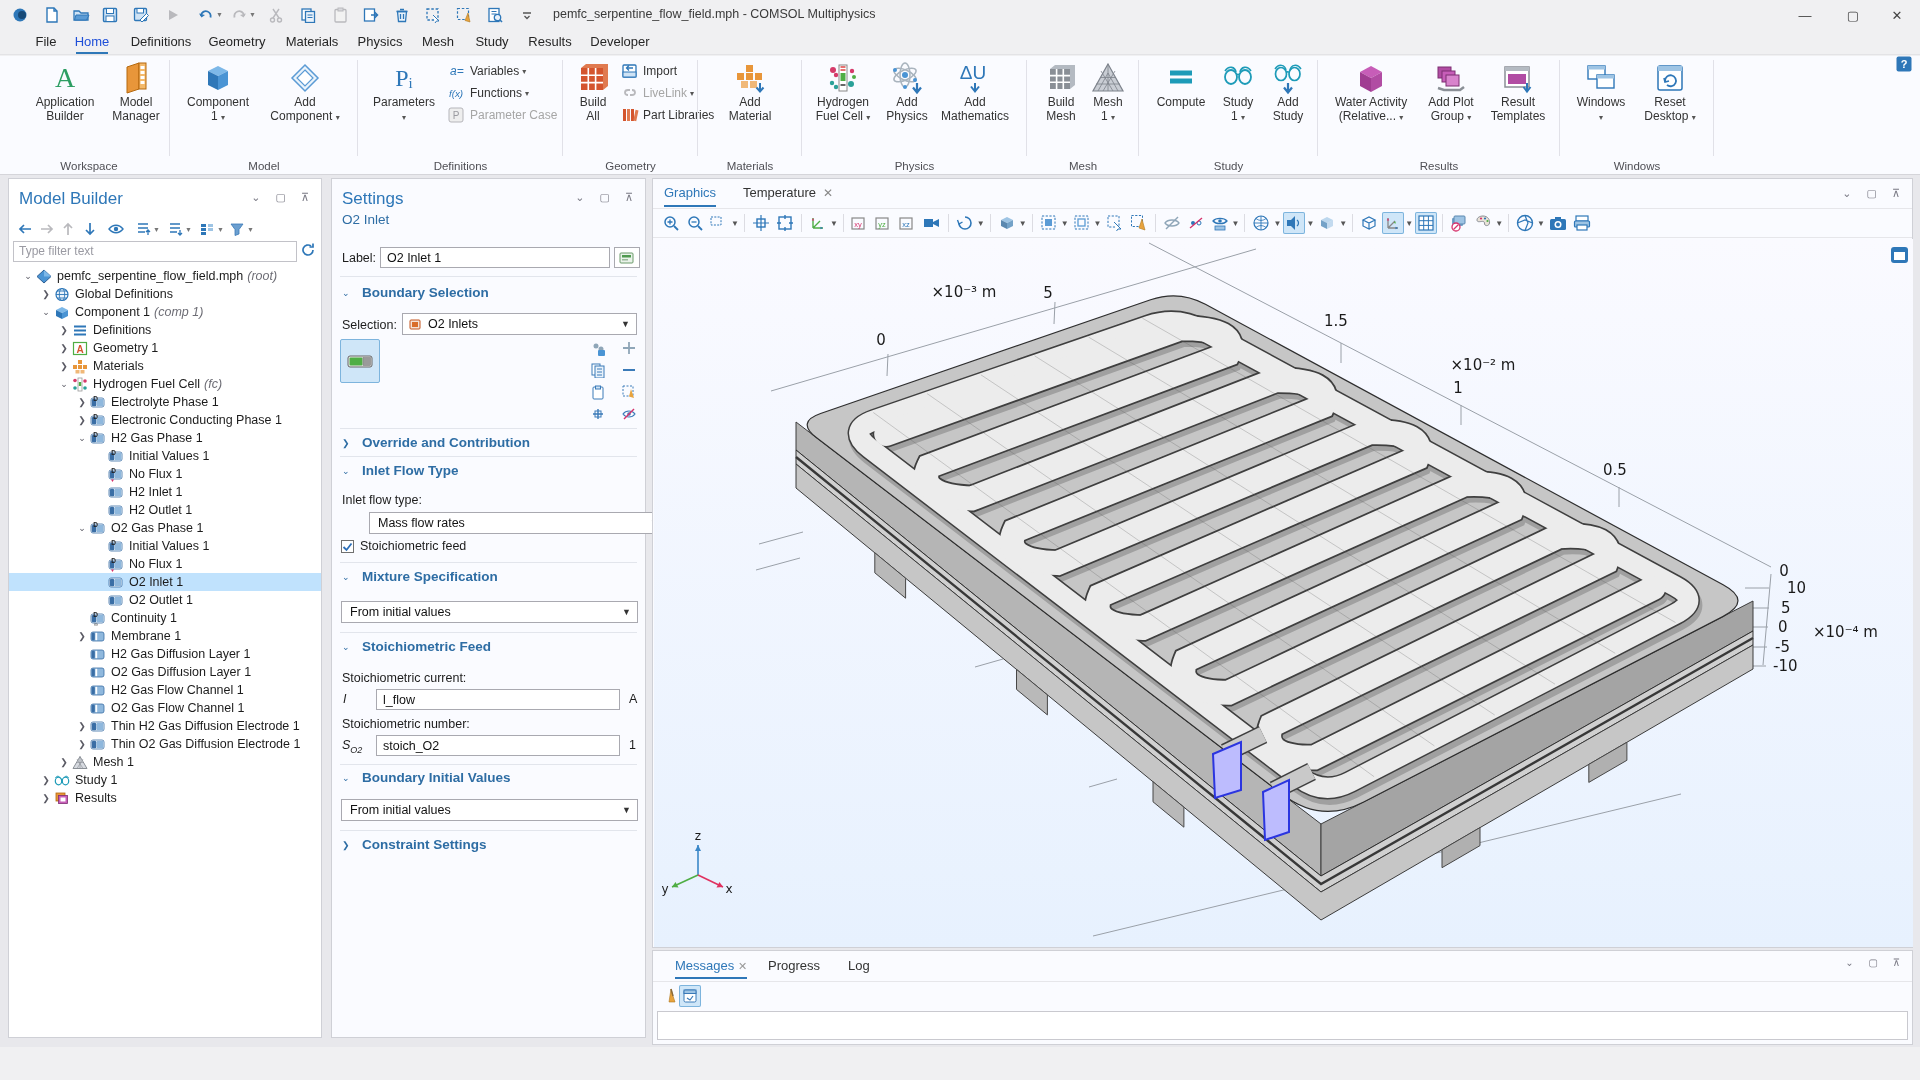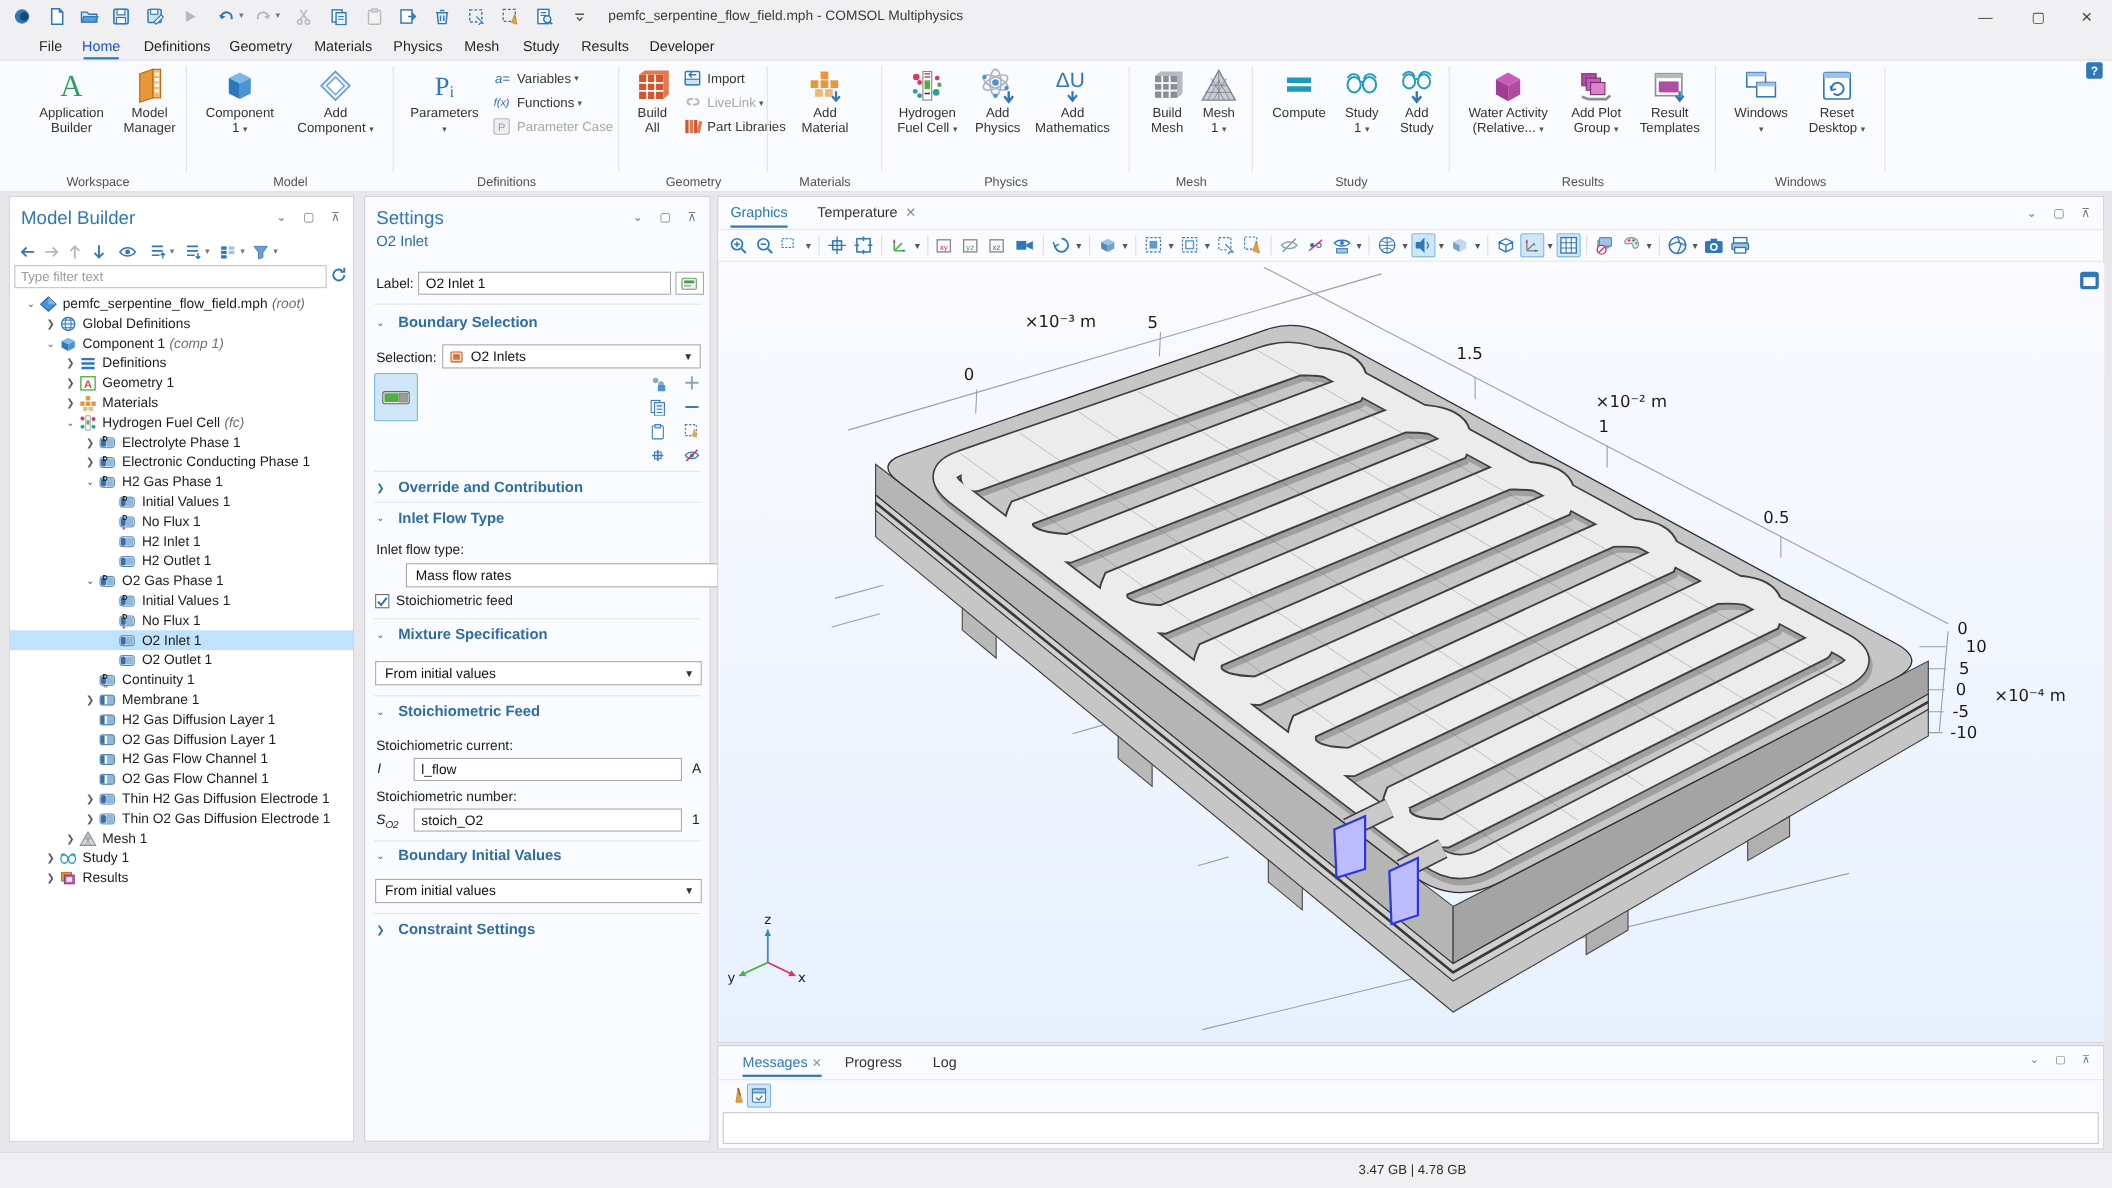--- a/index.html
+++ b/index.html
@@ -1486,16 +1486,13 @@
           <svg width="14" height="14">
             <rect x="1" y="1" width="12" height="12" rx="1.5" fill="#fff" stroke="#3a7ab8"></rect>
             <rect x="1" y="1" width="12" height="3.5" fill="#9ec4e4" stroke="#3a7ab8"></rect>
             <path d="M4 9 L7 11 L10 7" stroke="#3a7ab8" stroke-width="1.2" fill="none"></path>
           </svg>
         </div>
     </div>
     <div id="msg-text"></div>
   </div>
 
-  <div id="statusbar">
-    <div id="mem">3.47 GB | 4.78 GB</div>
-  </div>
 </div>
 
 </body></html>

